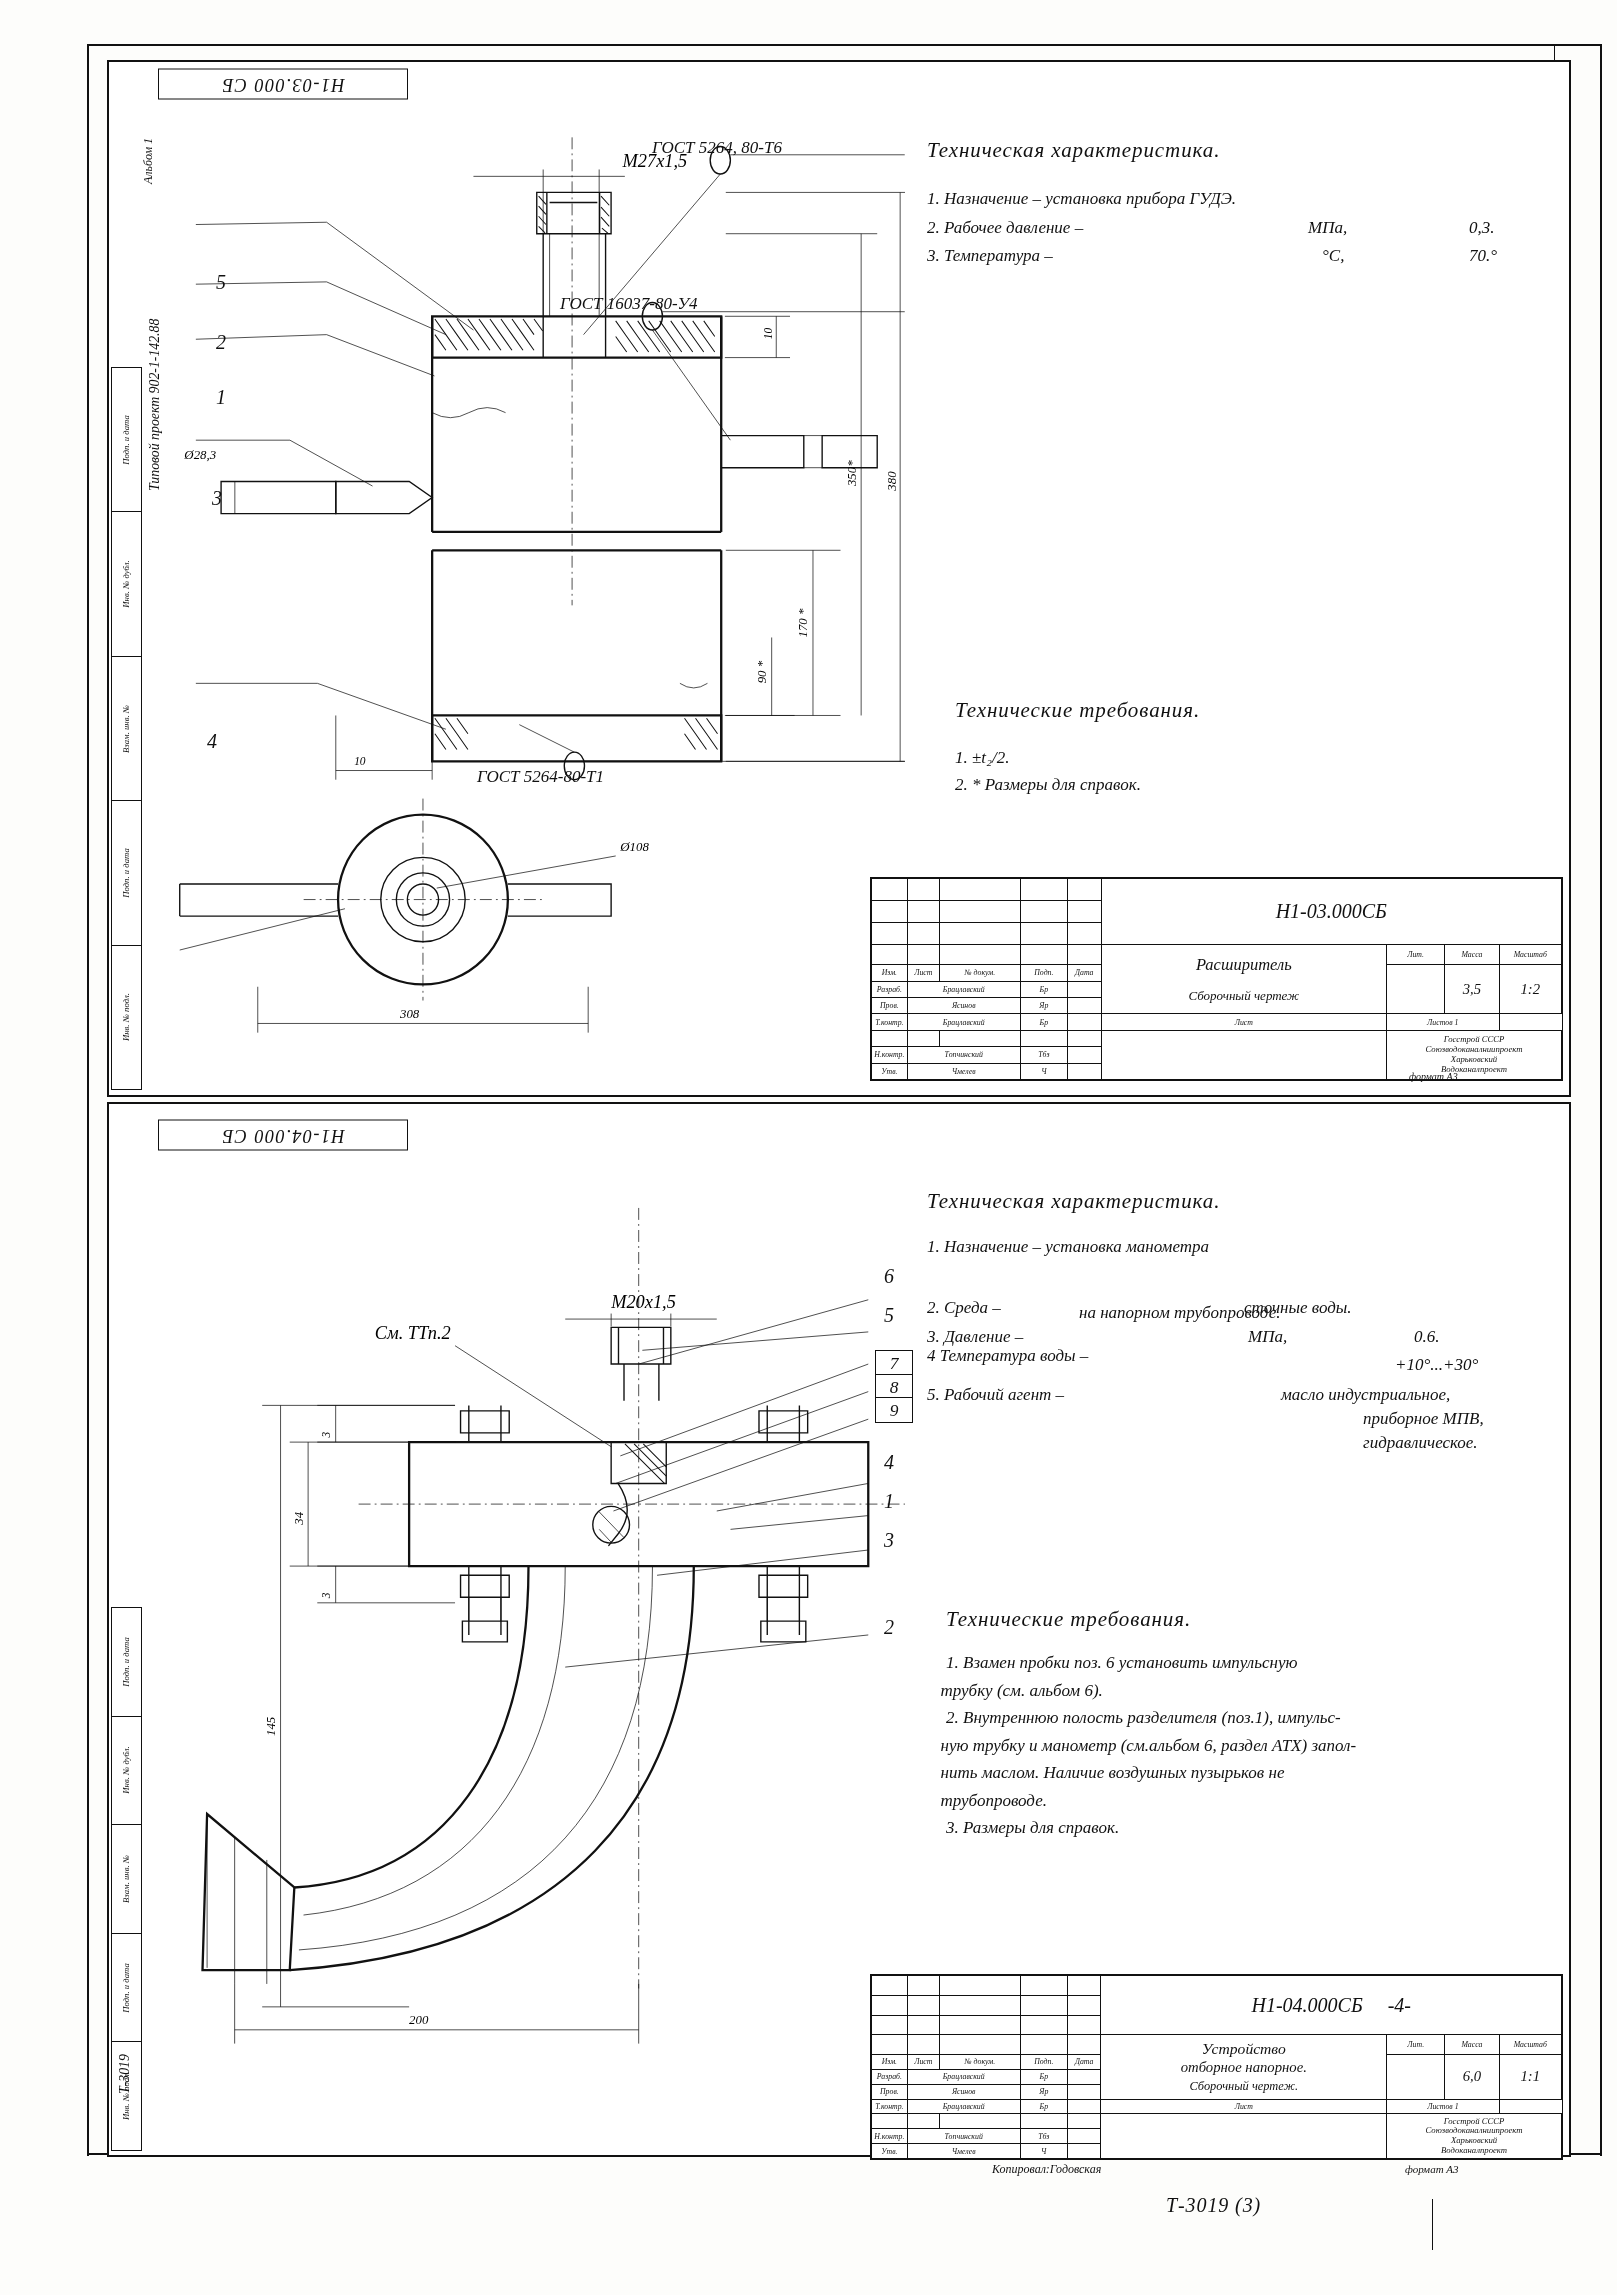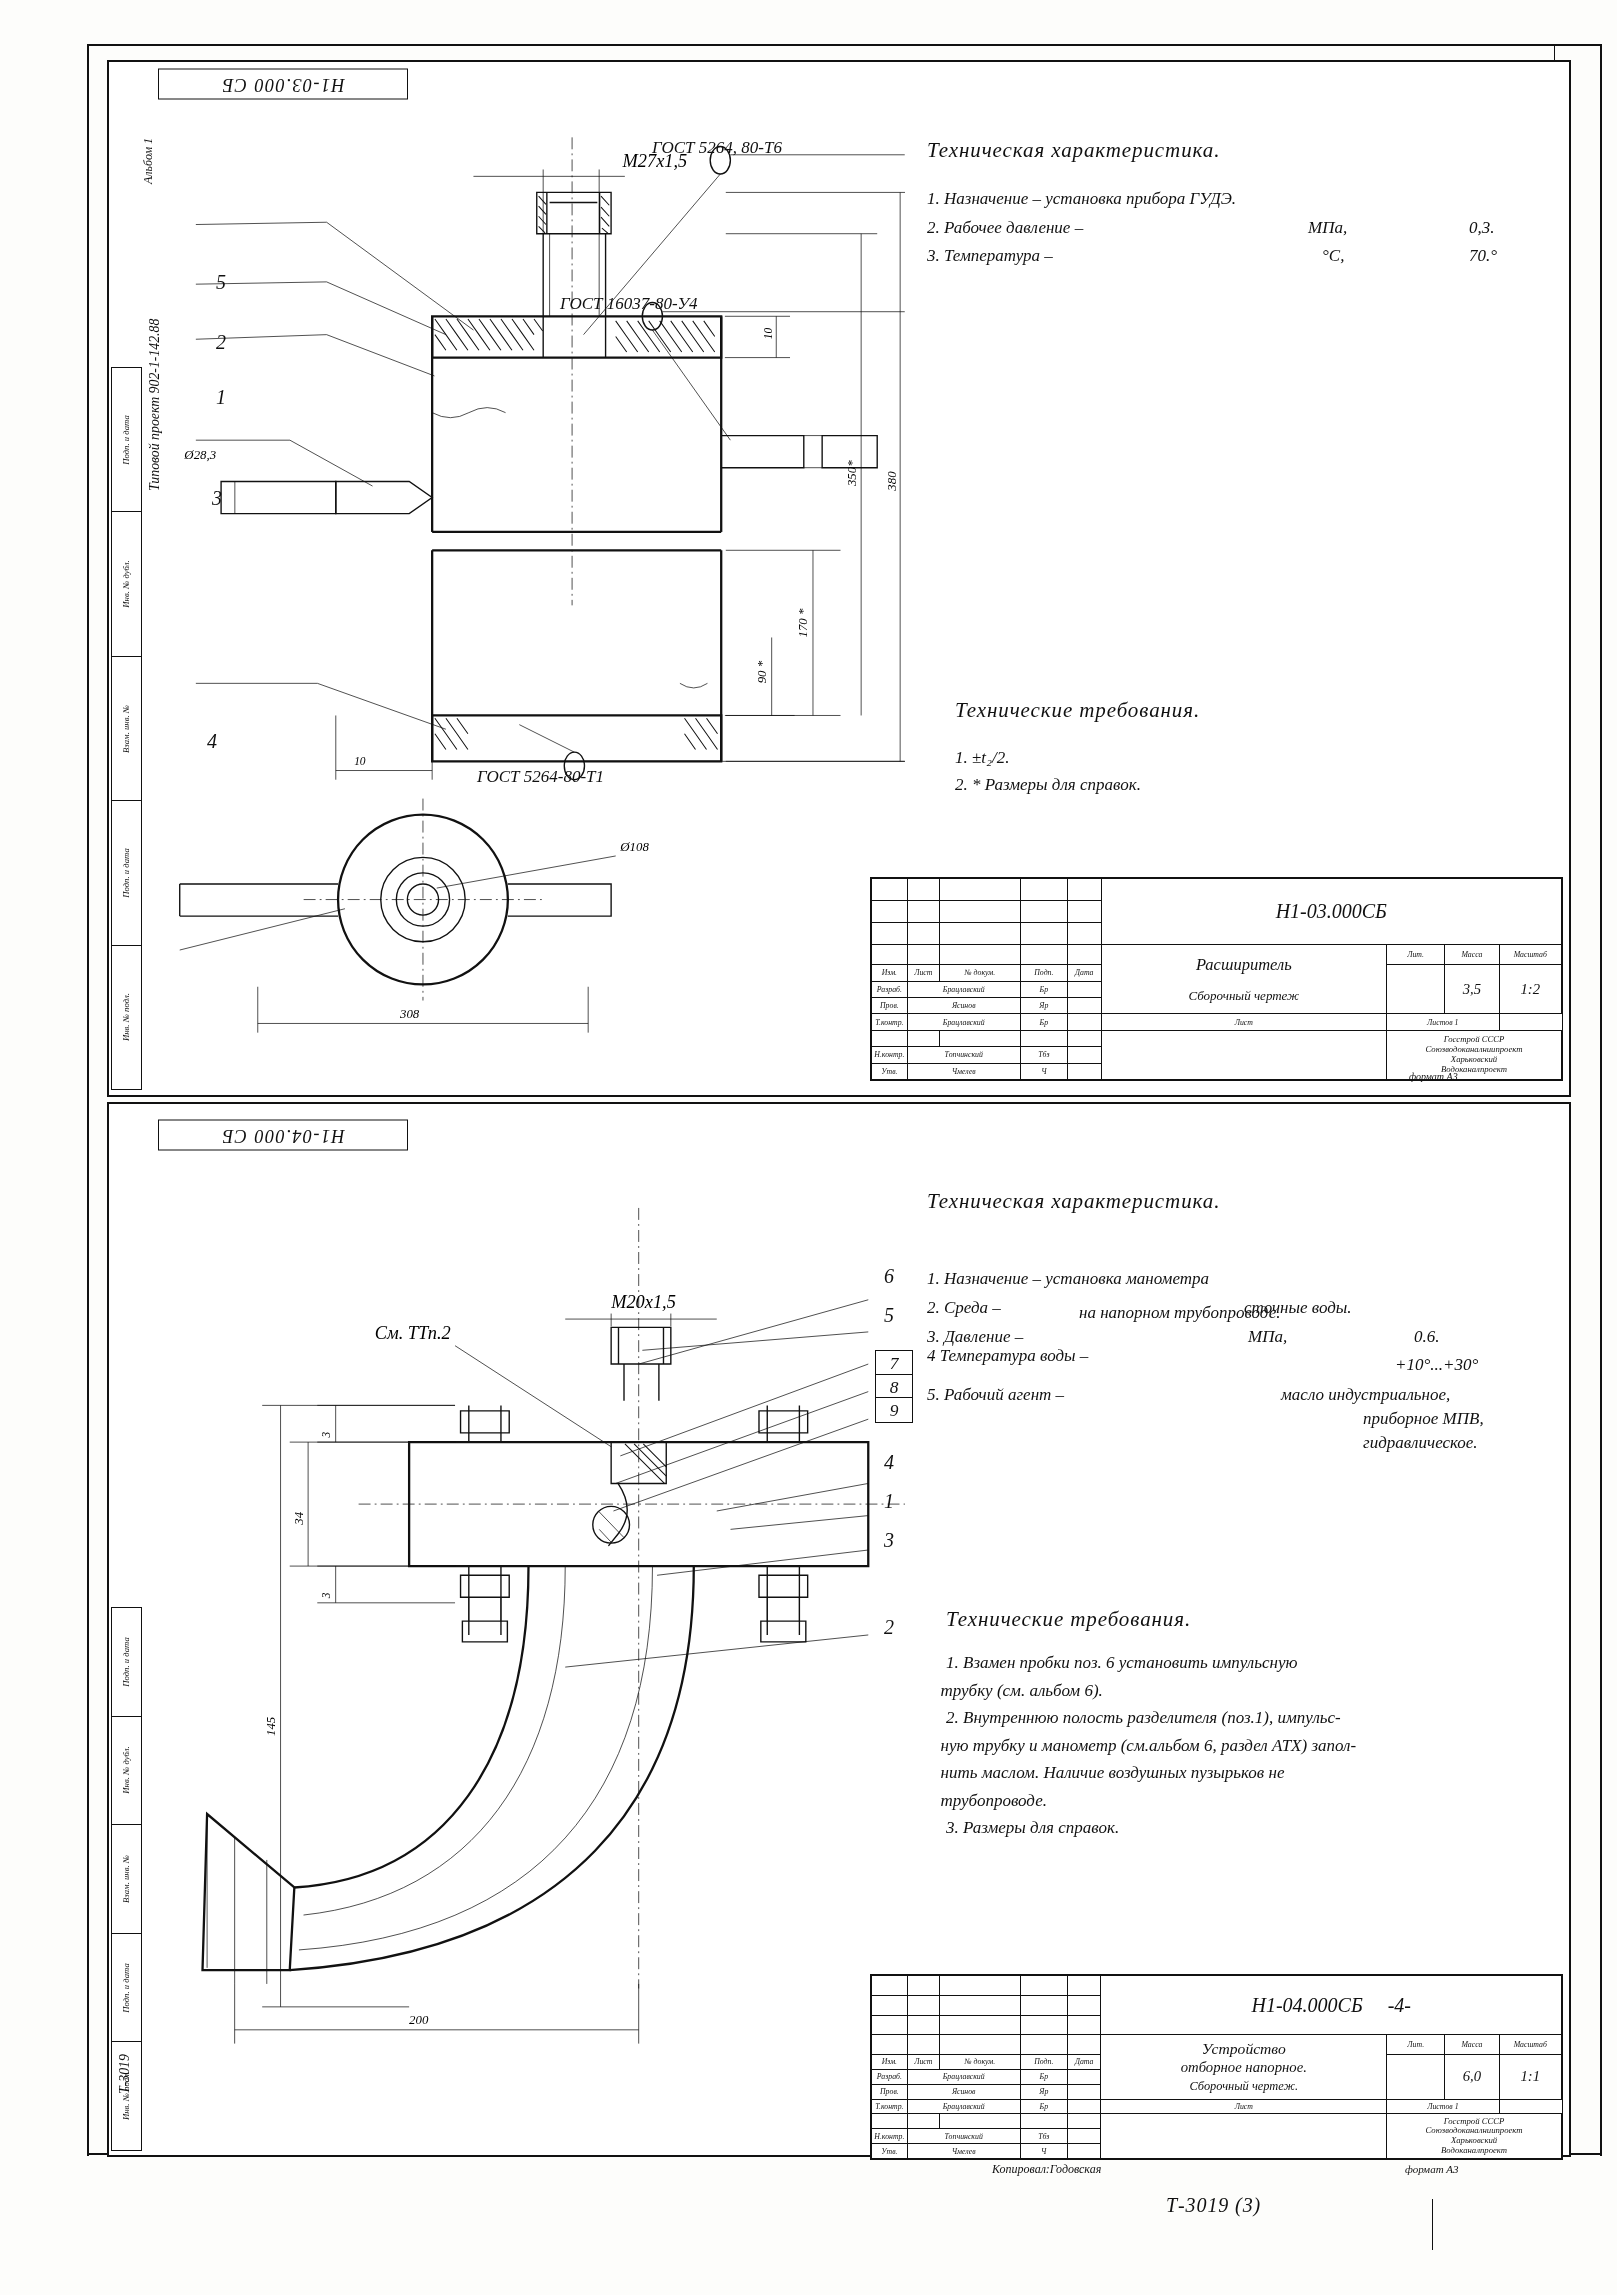--- a/index.html
+++ b/index.html
@@ -479,21 +479,21 @@
   <div class="numbox" style="left:875px;top:1374px;">8</div>
   <div class="numbox" style="left:875px;top:1397px;">9</div>
   <div class="abs leadnum" style="left:884px;top:1451px;">4</div>
   <div class="abs leadnum" style="left:884px;top:1490px;">1</div>
   <div class="abs leadnum" style="left:884px;top:1529px;">3</div>
   <div class="abs leadnum" style="left:884px;top:1616px;">2</div>
 
   <div class="abs" style="left:927px;top:1189px;">
     <div class="h-title">Техническая характеристика.</div>
     <div style="margin-top:23px;position:relative;width:615px;height:193px;">
-      <div class="t-line abs" style="left:0;top:0;margin-top:32px;">1. Назначение – установка манометра</div>
+      <div class="t-line abs" style="left:0;top:0;">1. Назначение – установка манометра</div>
       <div class="t-line abs" style="left:152px;top:27.5px;margin-top:38px;">на напорном трубопроводе.</div>
 
       <div class="t-line abs" style="left:0;top:61px;">2. Среда –</div>
       <div class="t-line abs" style="left:317px;top:61px;">сточные воды.</div>
 
       <div class="t-line abs" style="left:0;top:90px;">3. Давление      –</div>
       <div class="t-line abs" style="left:321px;top:90px;">МПа,</div>
       <div class="t-line abs" style="left:487px;top:90px;">0.6.</div>
 
       <div class="t-line abs" style="left:0;top:109px;">4 Температура воды –</div>

